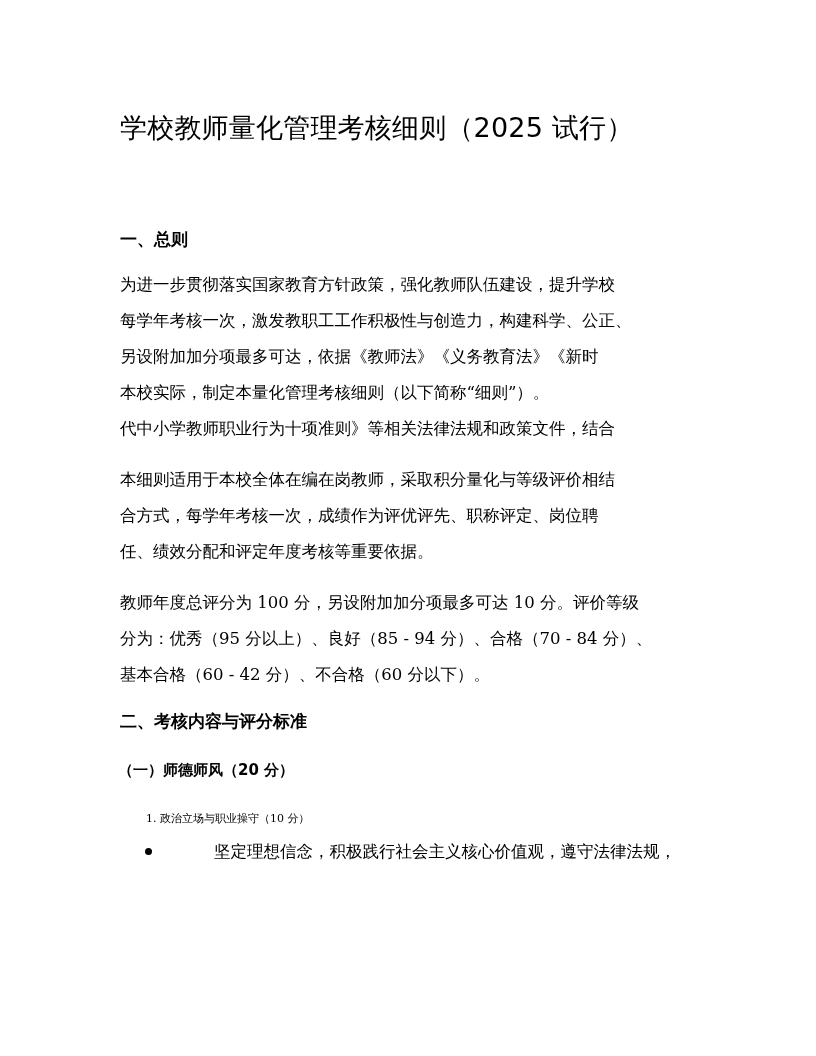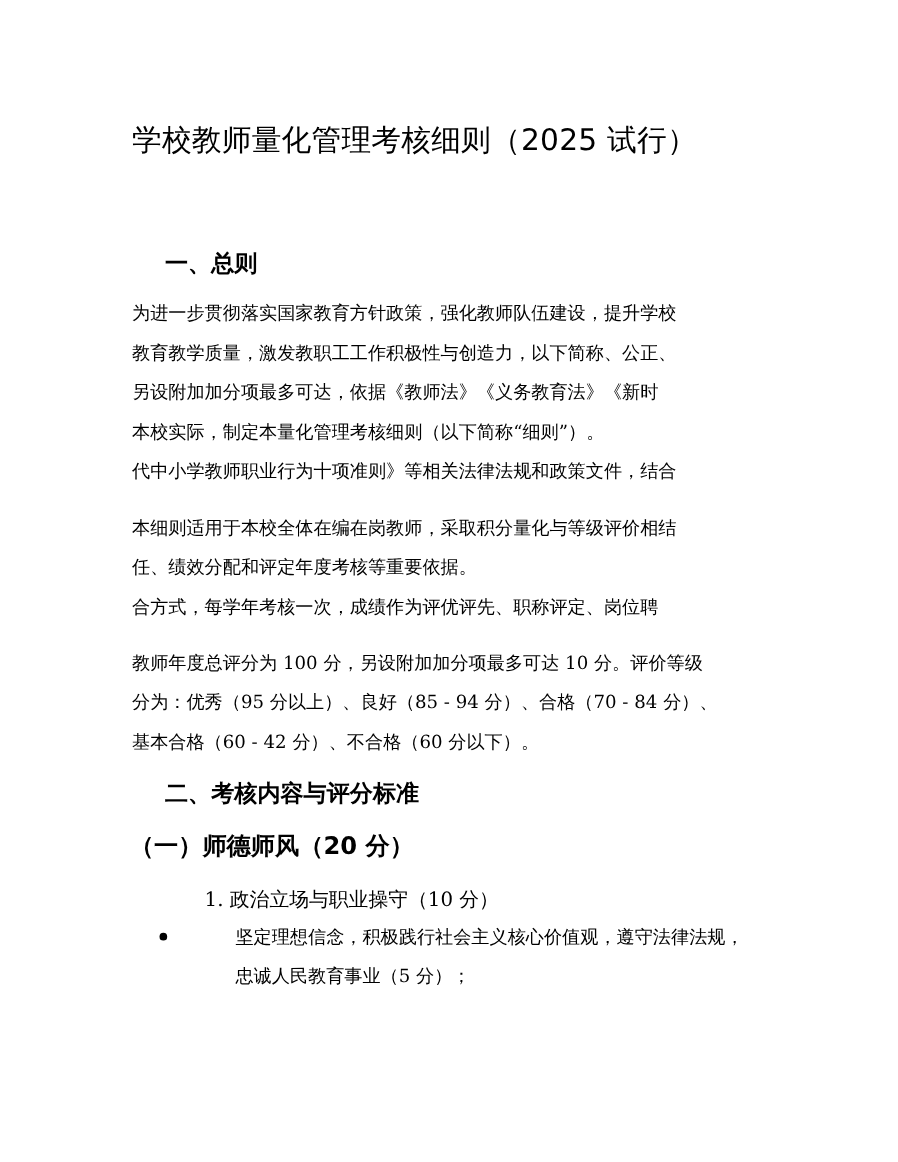--- a/index.html
+++ b/index.html
@@ -31,53 +31,51 @@
       font-size: 27px;
       line-height: 40px;
       white-space: nowrap;
       letter-spacing: 0.2px;
     }
     .h1 {
       position: absolute;
       left: 0;
       font-family: "DejaVu Sans", "Liberation Sans", sans-serif;
       font-weight: bold;
-      font-size: 21px;
+      font-size: 17px;
       line-height: 24px;
       white-space: nowrap;
-      margin-left: 30px;
     }
     .h2 {
       position: absolute;
       left: 0;
       font-family: "DejaVu Sans", "Liberation Sans", sans-serif;
       font-weight: bold;
-      font-size: 22px;
+      font-size: 15px;
       line-height: 24px;
       white-space: nowrap;
     }
     .para {
       position: absolute;
       left: 0;
       width: 576px;
     }
     .line {
       display: block;
       font-size: 16.5px;
       line-height: 36px;
       height: 36px;
       white-space: nowrap;
     }
     .list-num {
       position: absolute;
       left: 26px;
-      font-size: 18px;
+      font-size: 11px;
       line-height: 24px;
       white-space: nowrap;
-      margin-left: 40px;
     }
     .bullet {
       position: absolute;
       left: 20px;
       width: 560px;
     }
     .bullet .dot {
       position: absolute;
       left: 5px;
       top: 14px;
@@ -97,45 +95,44 @@
 <body>
 
 <div class="page">
 
   <div class="title">学校教师量化管理考核细则（2025 试行）</div>
 
   <div class="h1" style="top:227px;">一、总则</div>
 
   <div class="para" style="top:267px;">
     <span class="line">为进一步贯彻落实国家教育方针政策，强化教师队伍建设，提升学校</span>
-    <span class="line">教育教学质量，激发教职工工作积极性与创造力，以下简称、公正、</span>
+    <span class="line">每学年考核一次，激发教职工工作积极性与创造力，构建科学、公正、</span>
     <span class="line">另设附加加分项最多可达，依据《教师法》《义务教育法》《新时</span>
     <span class="line">本校实际，制定本量化管理考核细则（以下简称“细则”）。</span>
     <span class="line">代中小学教师职业行为十项准则》等相关法律法规和政策文件，结合</span>
   </div>
 
   <div class="para" style="top:462px;">
     <span class="line">本细则适用于本校全体在编在岗教师，采取积分量化与等级评价相结</span>
+    <span class="line">合方式，每学年考核一次，成绩作为评优评先、职称评定、岗位聘</span>
     <span class="line">任、绩效分配和评定年度考核等重要依据。</span>
-    <span class="line">合方式，每学年考核一次，成绩作为评优评先、职称评定、岗位聘</span>
   </div>
 
   <div class="para" style="top:585px;">
     <span class="line">教师年度总评分为 100 分，另设附加加分项最多可达 10 分。评价等级</span>
     <span class="line">分为：优秀（95 分以上）、良好（85 - 94 分）、合格（70 - 84 分）、</span>
     <span class="line">基本合格（60 - 42 分）、不合格（60 分以下）。</span>
   </div>
 
   <div class="h1" style="top:709px;">二、考核内容与评分标准</div>
 
   <div class="h2" style="top:758px; left:-2px;">（一）师德师风（20 分）</div>
 
   <div class="list-num" style="top:807px;">1. 政治立场与职业操守（10 分）</div>
 
   <div class="bullet" style="top:834px;">
     <span class="dot"></span>
     <div class="text">
       <span class="line">坚定理想信念，积极践行社会主义核心价值观，遵守法律法规，</span>
-      <span class="line">忠诚人民教育事业（5 分）；</span>
     </div>
   </div>
 
 </div>
 
 </body></html>

